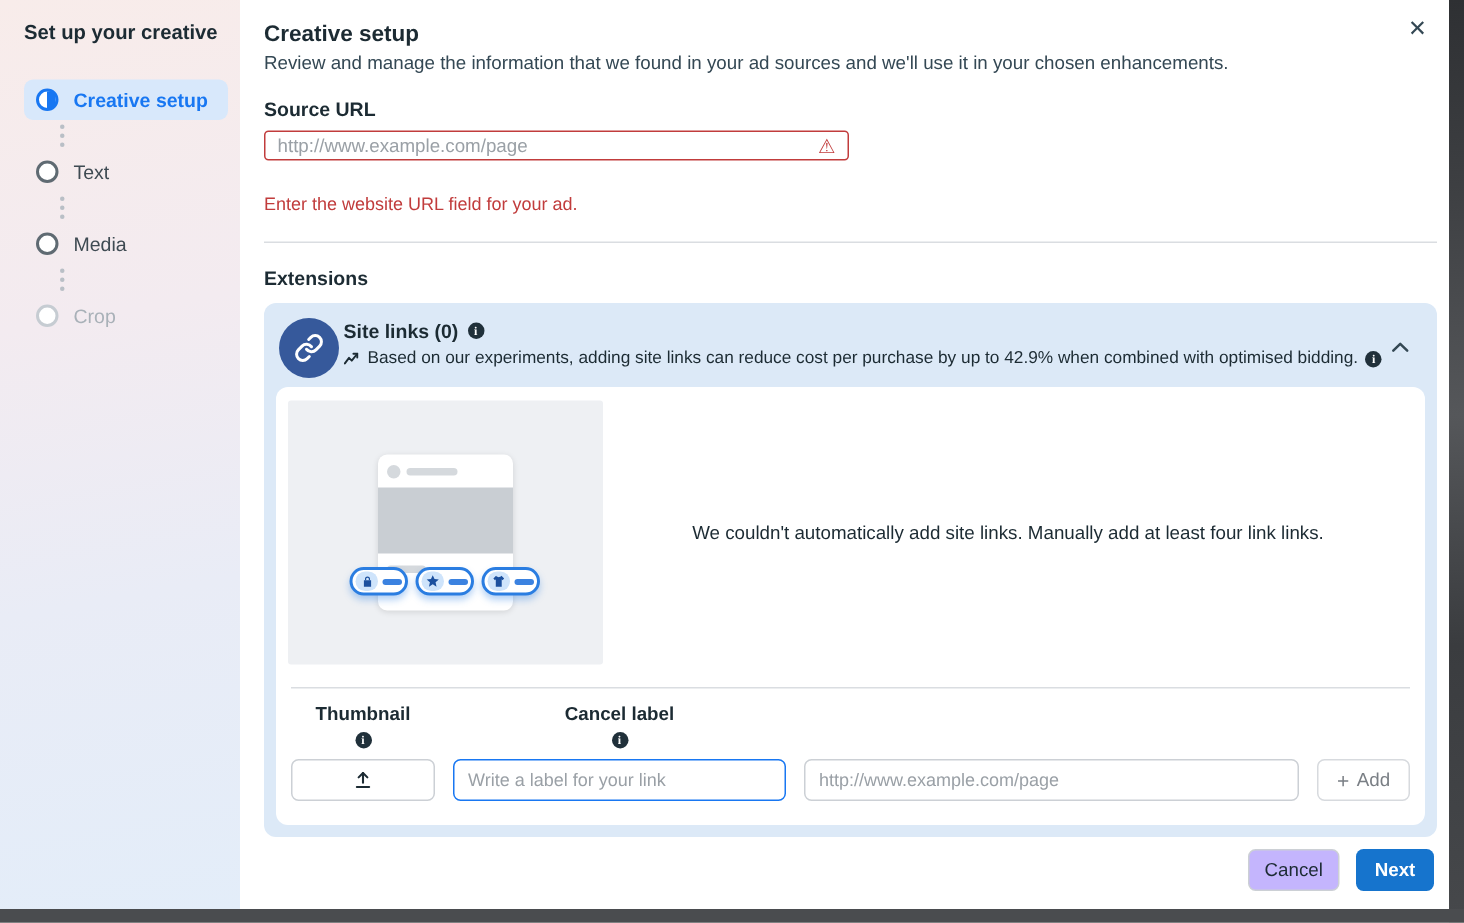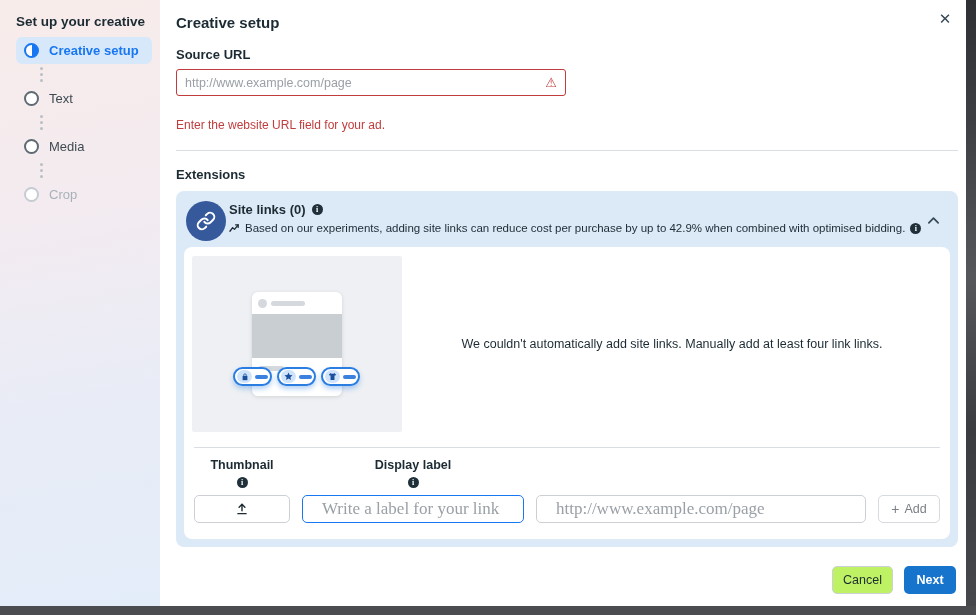--- a/index.html
+++ b/index.html
@@ -23,21 +23,21 @@
     position: absolute; top: 0; left: 0; right: 10px; bottom: 9px;
     display: flex; background: #fff;
   }
 
   
   .sidebar {
     width: 160px; flex-shrink: 0;
     background: linear-gradient(170deg, #f8ecea 0%, #f3ebf0 35%, #e9ecf6 65%, #e3edf9 100%);
     padding: 14px 8px 0 16px;
   }
-  .sidebar-title { font-size: 13.5px; font-weight: bold; color: #1c2b33; margin-bottom: 8px; }
+  .sidebar-title { font-size: 13.5px; font-weight: bold; color: #1c2b33; margin-bottom: 24px; }
   .step-row {
     display: flex; align-items: center; gap: 10px;
     padding: 6px 8px; border-radius: 6px; font-size: 13px; color: #3e4a52;
     cursor: pointer;
   }
   .step-row.active { background: #d8e8fb; color: #1877f2; font-weight: bold; }
   .step-row.disabled { color: #a9b1b8; }
   .step-circle {
     width: 15px; height: 15px; border-radius: 50%;
     border: 2px solid #5f6a72; background: #fff; flex-shrink: 0;
@@ -136,40 +136,40 @@
   .card-divider { border: none; border-top: 1px solid #dadde1; margin: 15px 2px 0; }
 
   .sitelink-form { display: flex; align-items: flex-end; gap: 12px; padding: 10px 2px 8px; }
   .form-group { display: flex; flex-direction: column; gap: 7px; }
   .group-label { display: flex; align-items: center; gap: 5px; font-size: 12.5px; font-weight: bold; color: #1c2b33; flex-direction: column; }
   .thumb-btn {
     width: 96px; height: 28px; background: #fff; border: 1px solid #ccd0d5;
     border-radius: 5px; display: flex; align-items: center; justify-content: center; cursor: pointer;
   }
   .text-input {
-    height: 28px; border: 1px solid #ccd0d5; border-radius: 5px; padding: 0 19px;
-    font-size: 17px; color: #1c2b33; font-family: Liberation Serif, serif; outline: none;
+    height: 28px; border: 1px solid #ccd0d5; border-radius: 5px; padding: 0 9px;
+    font-size: 12px; color: #1c2b33; font-family: Liberation Sans, sans-serif; outline: none;
     background: #fff;
   }
   .text-input::placeholder { color: #9aa0a6; }
   .display-input { width: 222px; border: 1.5px solid #1877f2; }
   .urlfield-group { flex: 1; }
   .urlfield-input { width: 100%; }
   .add-btn {
     height: 28px; width: 62px; background: #fff; border: 1px solid #d7dade;
     border-radius: 5px; color: #7a7f85; font-size: 12.5px;
     display: flex; align-items: center; justify-content: center; gap: 5px; cursor: pointer;
     font-family: "Liberation Sans", sans-serif;
   }
 
   .footer {
     margin-top: auto; display: flex; justify-content: flex-end; gap: 11px; padding: 8px 2px 2px 0;
   }
   .btn-cancel {
-    width: 61px; height: 28px; background: #bef264; border: 1px solid #ccd0d5; border-radius: 5px;
+    width: 61px; height: 28px; background: #c4b5fd; border: 1px solid #ccd0d5; border-radius: 5px;
     font-size: 12.5px; color: #1c2b33; cursor: pointer; font-family: "Liberation Sans", sans-serif;
   }
   .btn-next {
     width: 52px; height: 28px; background: #1674cd; border: none; border-radius: 5px;
     font-size: 12.5px; font-weight: bold; color: #fff; cursor: pointer; font-family: "Liberation Sans", sans-serif;
   }
 </style>
 </head>
 <body>
 
@@ -215,20 +215,21 @@
       <div class="step-row disabled">
         <span class="step-circle"></span>
         <span>Crop</span>
       </div>
     </div>
 
     <div class="main">
       <button class="close-btn">✕</button>
 
       <div class="page-title">Creative setup</div>
+      <div class="page-subtitle">Review and manage the information that we found in your ad sources and we'll use it in your chosen enhancements.</div>
 
       <div class="field-label source-label">Source URL</div>
       <div class="url-wrap">
         <input class="source-input" type="text" placeholder="http://www.example.com/page" style="">
         <span class="warn-glyph">⚠</span>
       </div>
       <div class="error-text">Enter the website URL field for your ad.</div>
 
       <hr class="divider">
 
@@ -319,21 +320,21 @@
                 <svg width="14" height="14" viewBox="0 0 24 24" fill="none" stroke="#1c2b33" stroke-width="2.4" stroke-linecap="round" stroke-linejoin="round">
                   <path d="M12 15 V4"></path>
                     <polyline points="7,9 12,4 17,9"></polyline>
                     <line x1="5" y1="20" x2="19" y2="20"></line>
                 </svg>
               </button>
             </div>
 
             <div class="form-group">
               <div class="group-label">
-                <span>Display label</span>
+                <span>Cancel label</span>
                 <span class="info-icon">i</span>
               </div>
               <input class="text-input display-input" type="text" placeholder="Write a label for your link" style="">
             </div>
 
             <div class="form-group urlfield-group">
               <input class="text-input urlfield-input" type="text" placeholder="http://www.example.com/page" style="">
             </div>
 
             <button class="add-btn">

